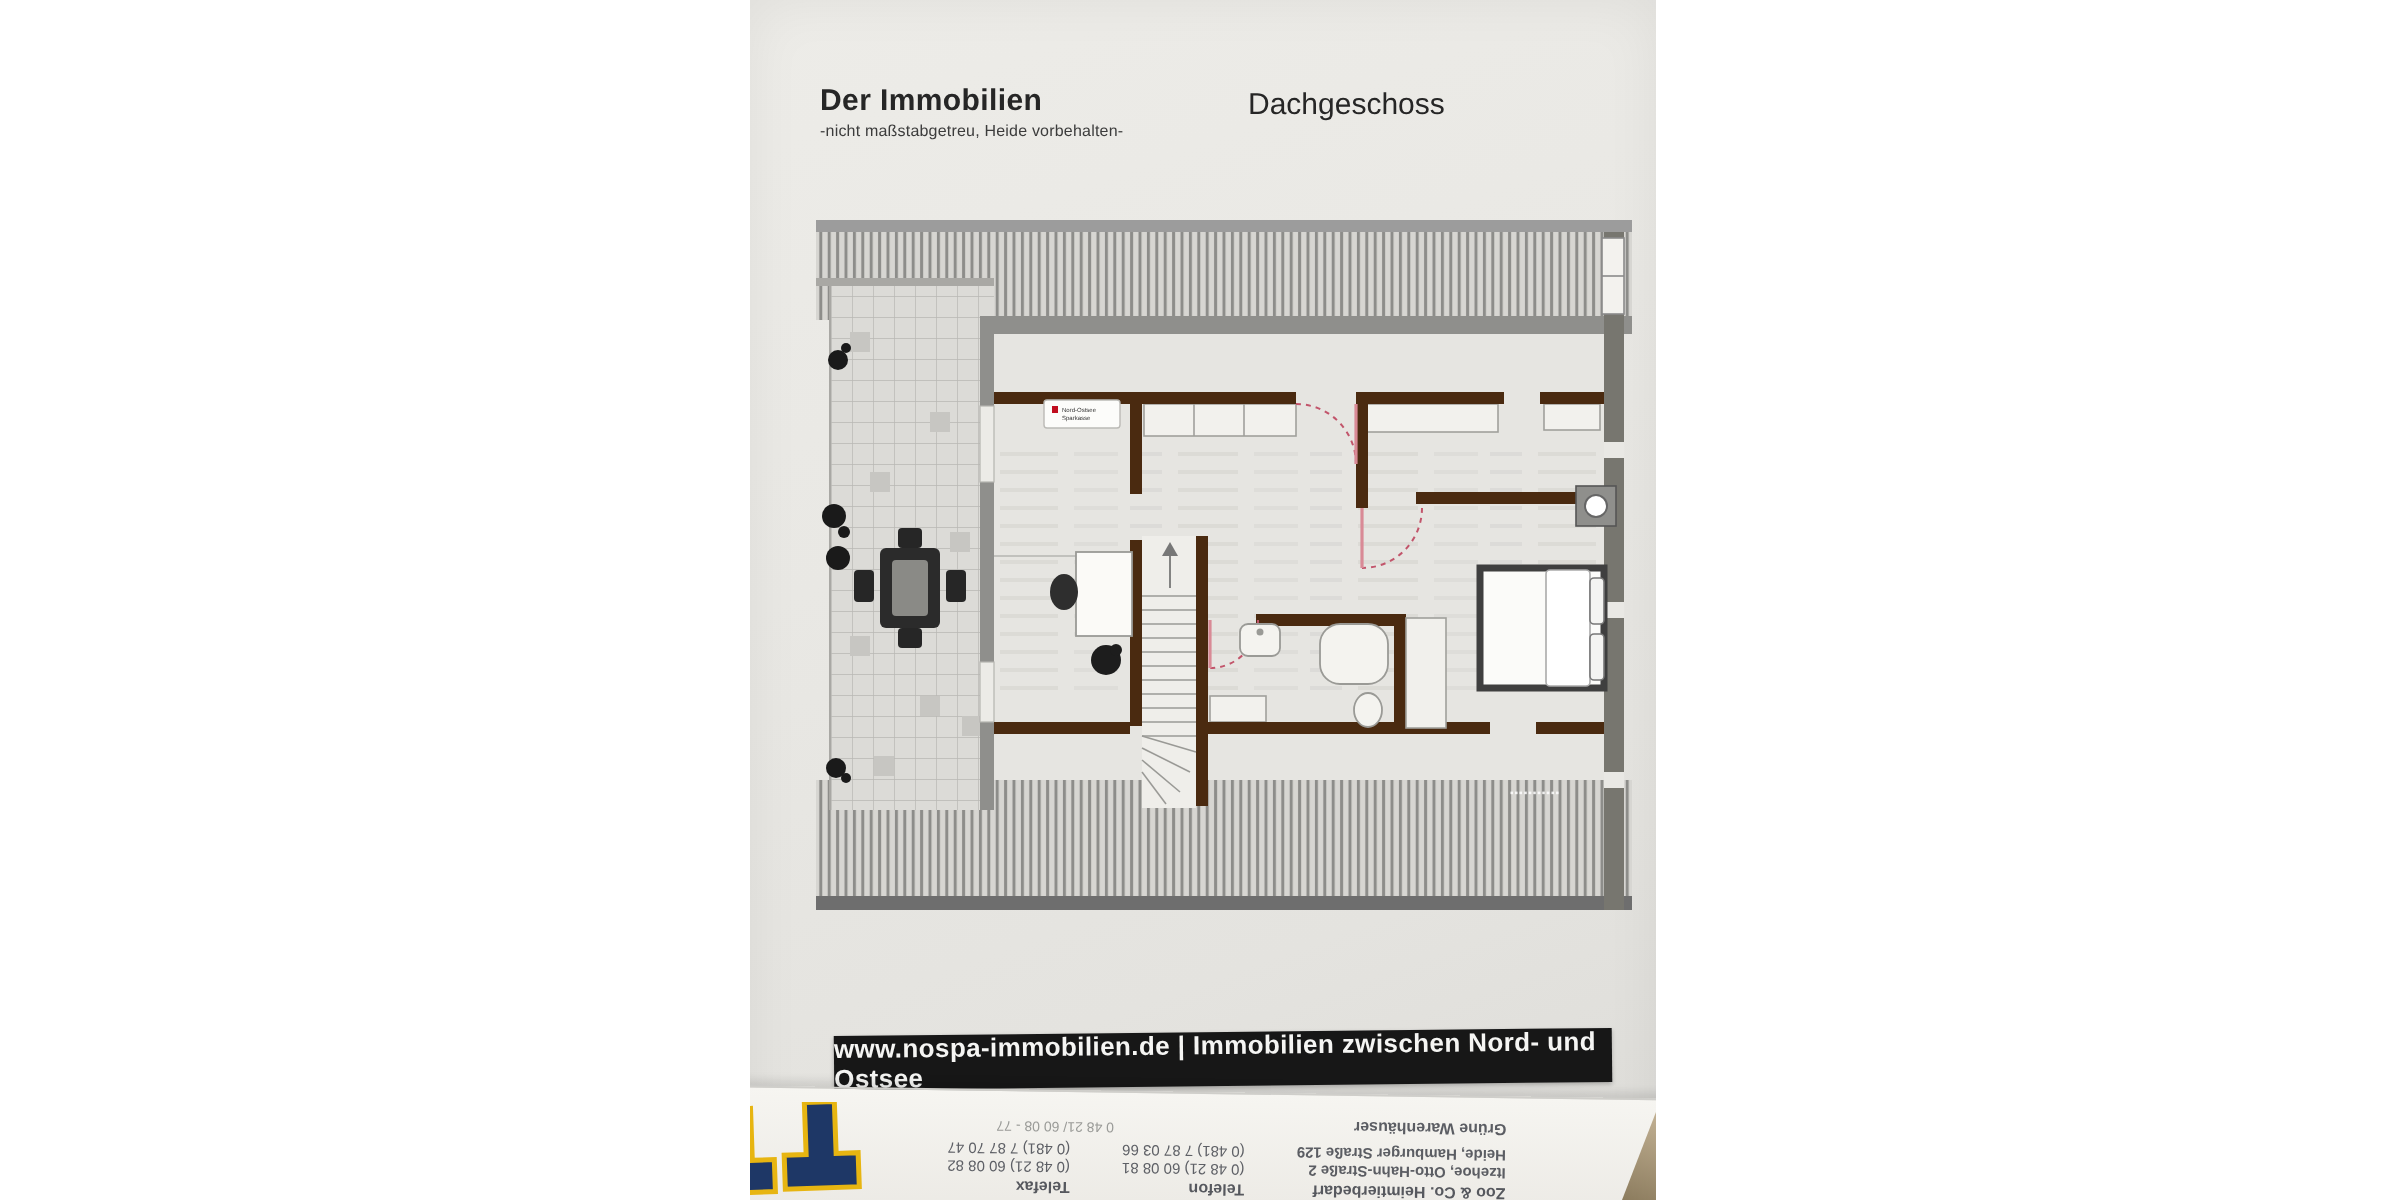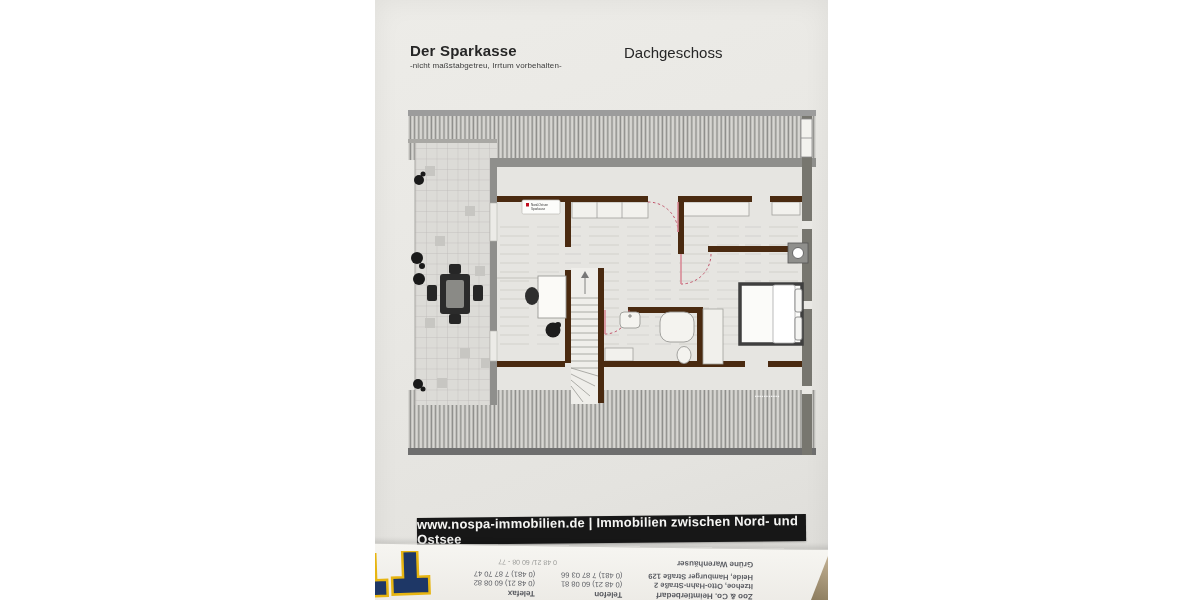--- a/index.html
+++ b/index.html
@@ -49,22 +49,22 @@
                  background:linear-gradient(200deg,#c2b194,#8c7c5e);
                  clip-path:polygon(100% 0, 100% 100%, 0 100%); }
 </style>
 </head>
 <body>
 
 <div class="stage">
   <div class="photo">
 
     <div class="title-block">
-      <div class="title-main">Der Sparkasse</div>
-      <div class="title-sub">-nicht maßstabgetreu, Irrtum vorbehalten-</div>
+      <div class="title-main">Der Immobilien</div>
+      <div class="title-sub">-nicht maßstabgetreu, Heide vorbehalten-</div>
     </div>
     <div class="floor-label">Dachgeschoss</div>
 
     <div class="plan-wrap">
       <svg width="411" height="352" viewBox="0 0 411 352">
         <defs>
           <pattern id="hatch" width="4.2" height="12" patternUnits="userSpaceOnUse">
             <rect width="4.2" height="12" fill="#d7d6d2"></rect>
             <path d="M1.2 0 V12" stroke="#8d8d8a" stroke-width="1.5"></path>
           </pattern>

